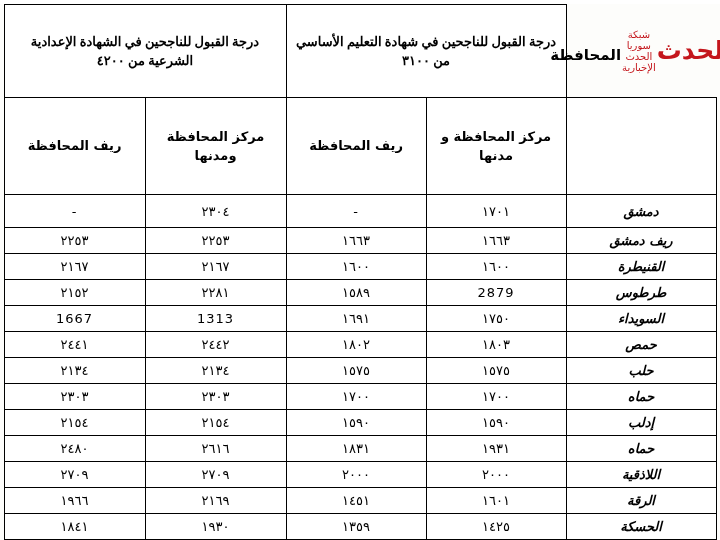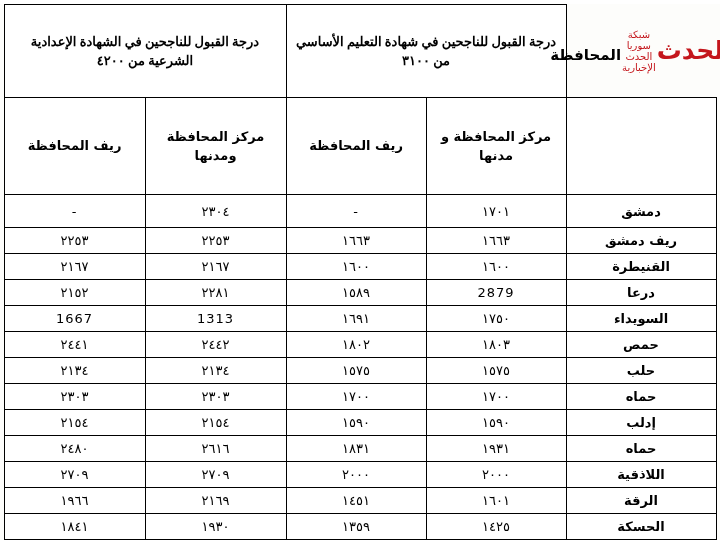--- a/index.html
+++ b/index.html
@@ -94,20 +94,21 @@
   }
   .sub-head-blank {
     height: 92px;
     background: #ffffff;
   }
   td.gov {
     font-size: 14px;
     font-weight: bold;
     text-align: center;
     font-family: "DejaVu Sans", sans-serif;
+    font-style: italic;
   }
   td.val {
     font-size: 14px;
     letter-spacing: 1px;
     font-family: "DejaVu Sans", sans-serif;
   }
   tr.data-row td { height: 21px; }
   tr.first-data td { height: 28px; }
 </style>
 </head>
@@ -158,21 +159,21 @@
           <td class="val">٢٢٥٣</td>
         </tr>
         <tr class="data-row">
           <td class="gov">القنيطرة</td>
           <td class="val">١٦٠٠</td>
           <td class="val">١٦٠٠</td>
           <td class="val">٢١٦٧</td>
           <td class="val">٢١٦٧</td>
         </tr>
         <tr class="data-row">
-          <td class="gov">درعا</td>
+          <td class="gov">طرطوس</td>
           <td class="val">2879</td>
           <td class="val">١٥٨٩</td>
           <td class="val">٢٢٨١</td>
           <td class="val">٢١٥٢</td>
         </tr>
         <tr class="data-row">
           <td class="gov">السويداء</td>
           <td class="val">١٧٥٠</td>
           <td class="val">١٦٩١</td>
           <td class="val">1313</td>

